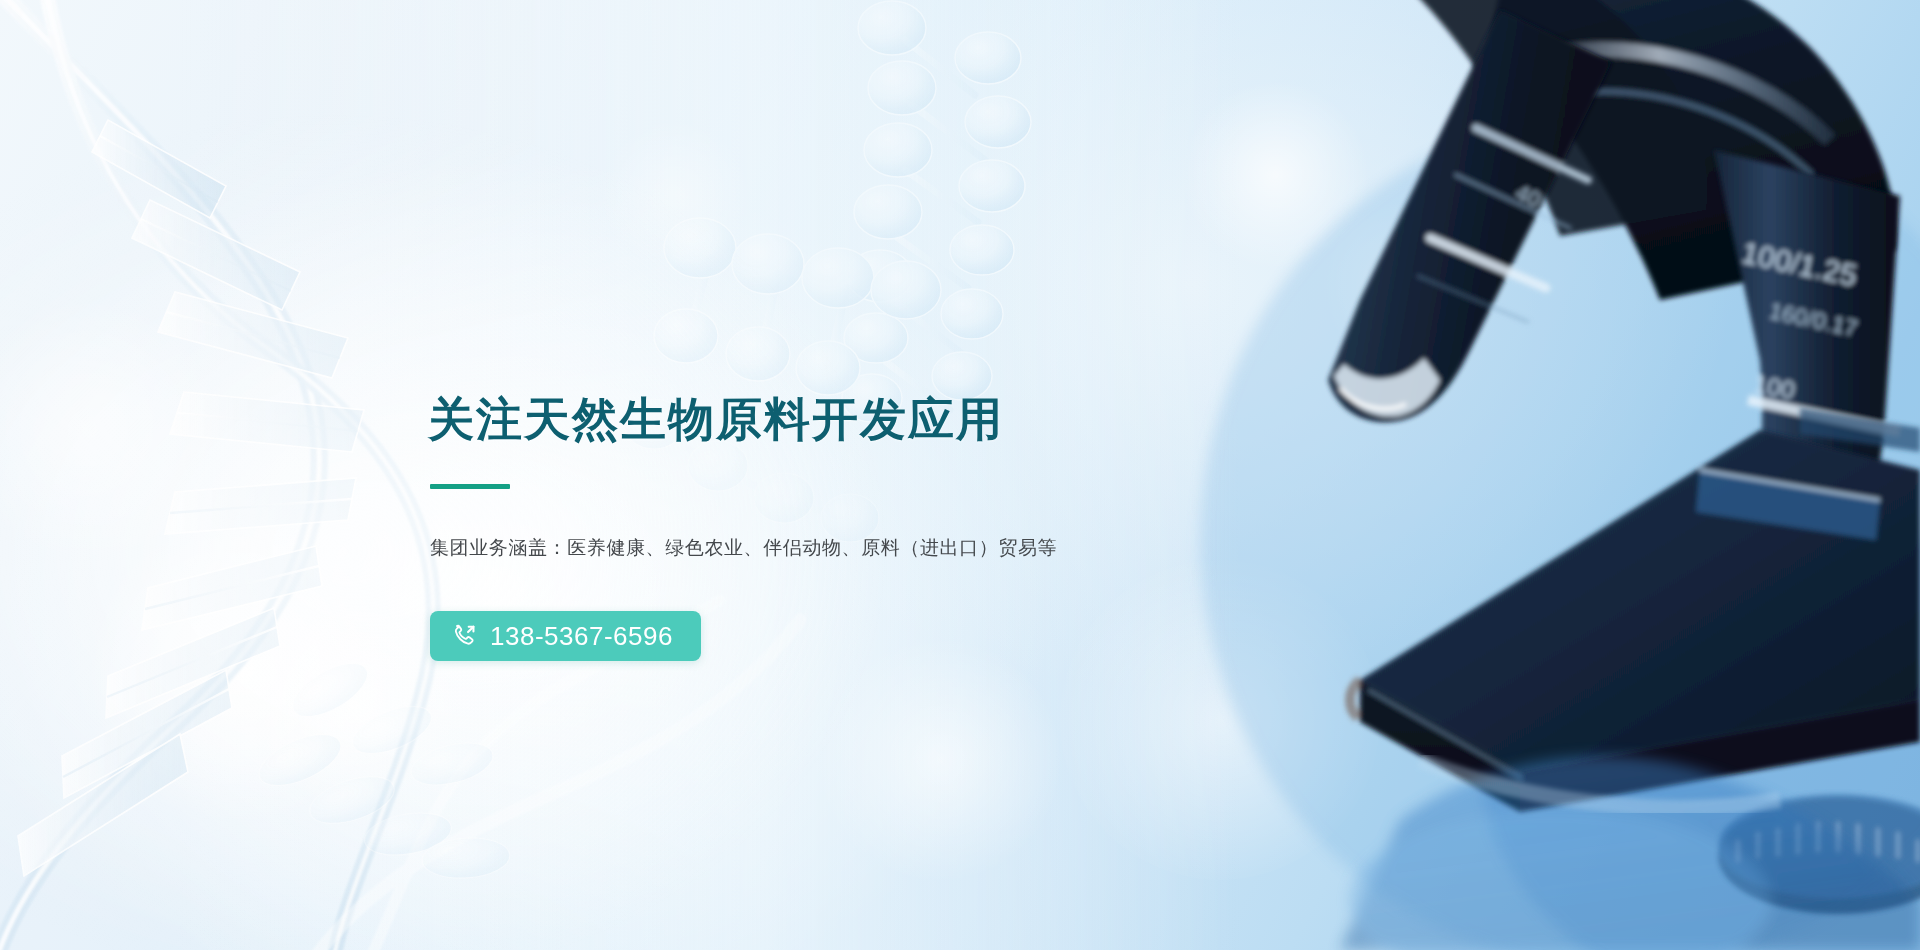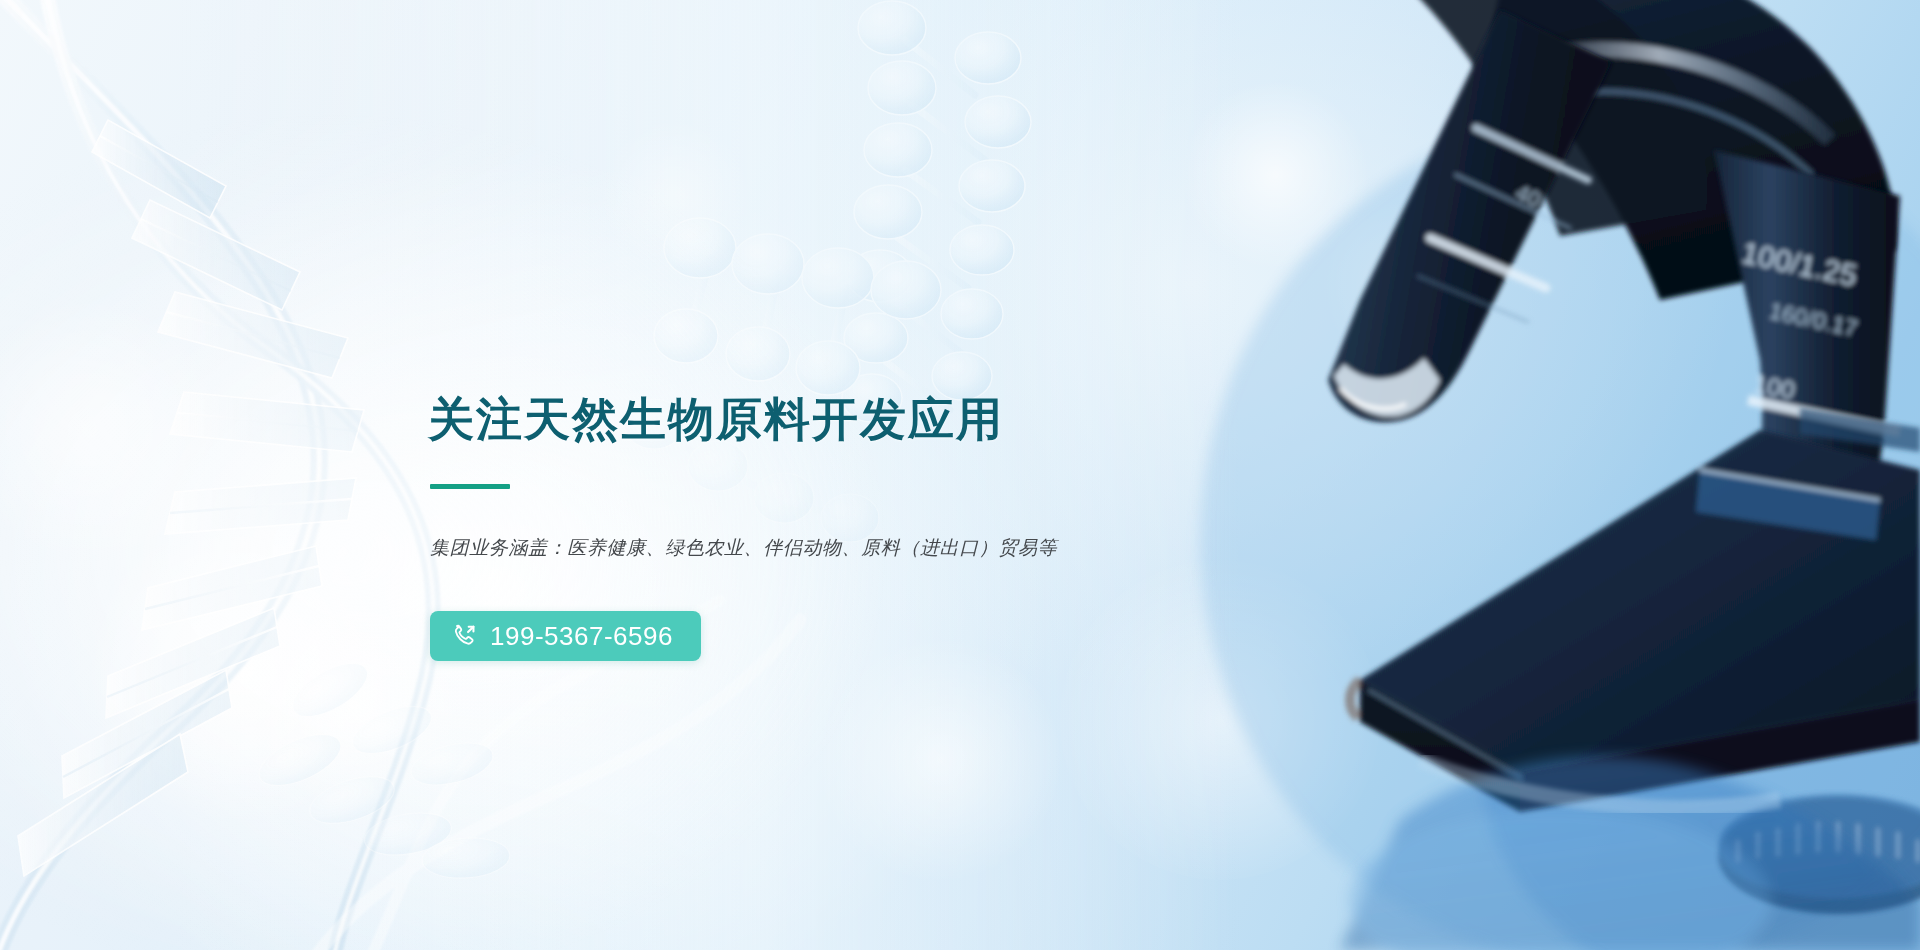--- a/index.html
+++ b/index.html
@@ -61,21 +61,20 @@
     border-radius:1px;
   }
 
   .desc{margin:40px 0 0 2px;}
   .desc-line{
     font-size:19px;
     line-height:38px;
     color:#44484c;
     letter-spacing:.6px;
     white-space:nowrap;
-    font-style:italic;
   }
 
   .phone-btn{
     display:inline-flex;align-items:center;gap:12px;
     margin:44px 0 0 2px;
     padding:0 28px 0 22px;
     height:50px;
     background:#4ccbbb;
     border:none;border-radius:8px;
     cursor:pointer;
@@ -415,17 +414,17 @@
     <div class="desc">
       <div class="desc-line">集团业务涵盖：医养健康、绿色农业、伴侣动物、原料（进出口）贸易等</div>
     </div>
 
     <button class="phone-btn">
       <svg class="phone-icon" viewBox="0 0 24 24">
         <path d="M4.6 2.8c.6-.5 1.5-.4 2 .3l1.7 2.3c.4.6.3 1.4-.2 1.9l-1 .9c-.2.2-.3.5-.2.8.4 1.2 1.2 2.4 2.2 3.4 1 1 2.2 1.8 3.4 2.2.3.1.6 0 .8-.2l.9-1c.5-.5 1.3-.6 1.9-.2l2.3 1.7c.7.5.8 1.4.3 2l-1.2 1.3c-.7.8-1.8 1.1-2.8.9-2.4-.5-4.9-2-7-4.1s-3.6-4.6-4.1-7c-.2-1 .1-2.1.9-2.8l1.1-1z" fill="none" stroke="#ffffff" stroke-width="1.7" stroke-linecap="round" stroke-linejoin="round"></path>
         <path d="M15.4 3.4h4.4v4.4" fill="none" stroke="#ffffff" stroke-width="1.9" stroke-linecap="round" stroke-linejoin="round"></path>
         <path d="M19.8 3.4l-5 5" fill="none" stroke="#ffffff" stroke-width="1.9" stroke-linecap="round" stroke-linejoin="round"></path>
       </svg>
-      <span class="phone-num">199-5367-6596</span>
+      <span class="phone-num">138-5367-6596</span>
     </button>
 
   </div>
 </div>
 
 </body></html>

